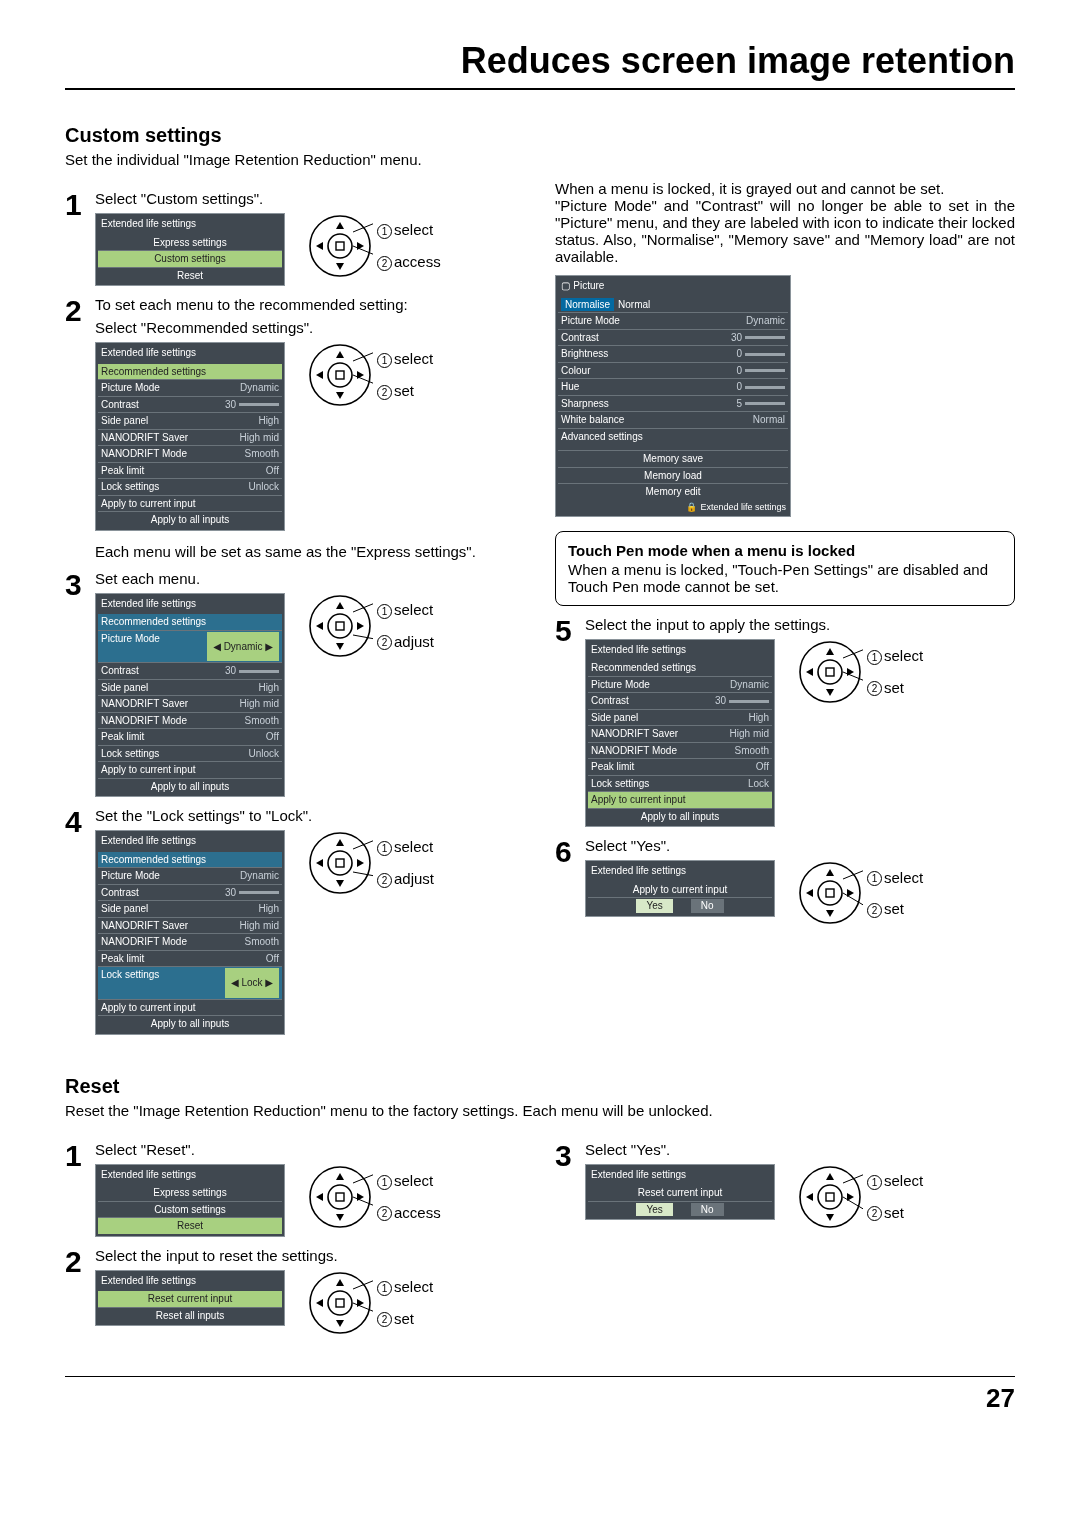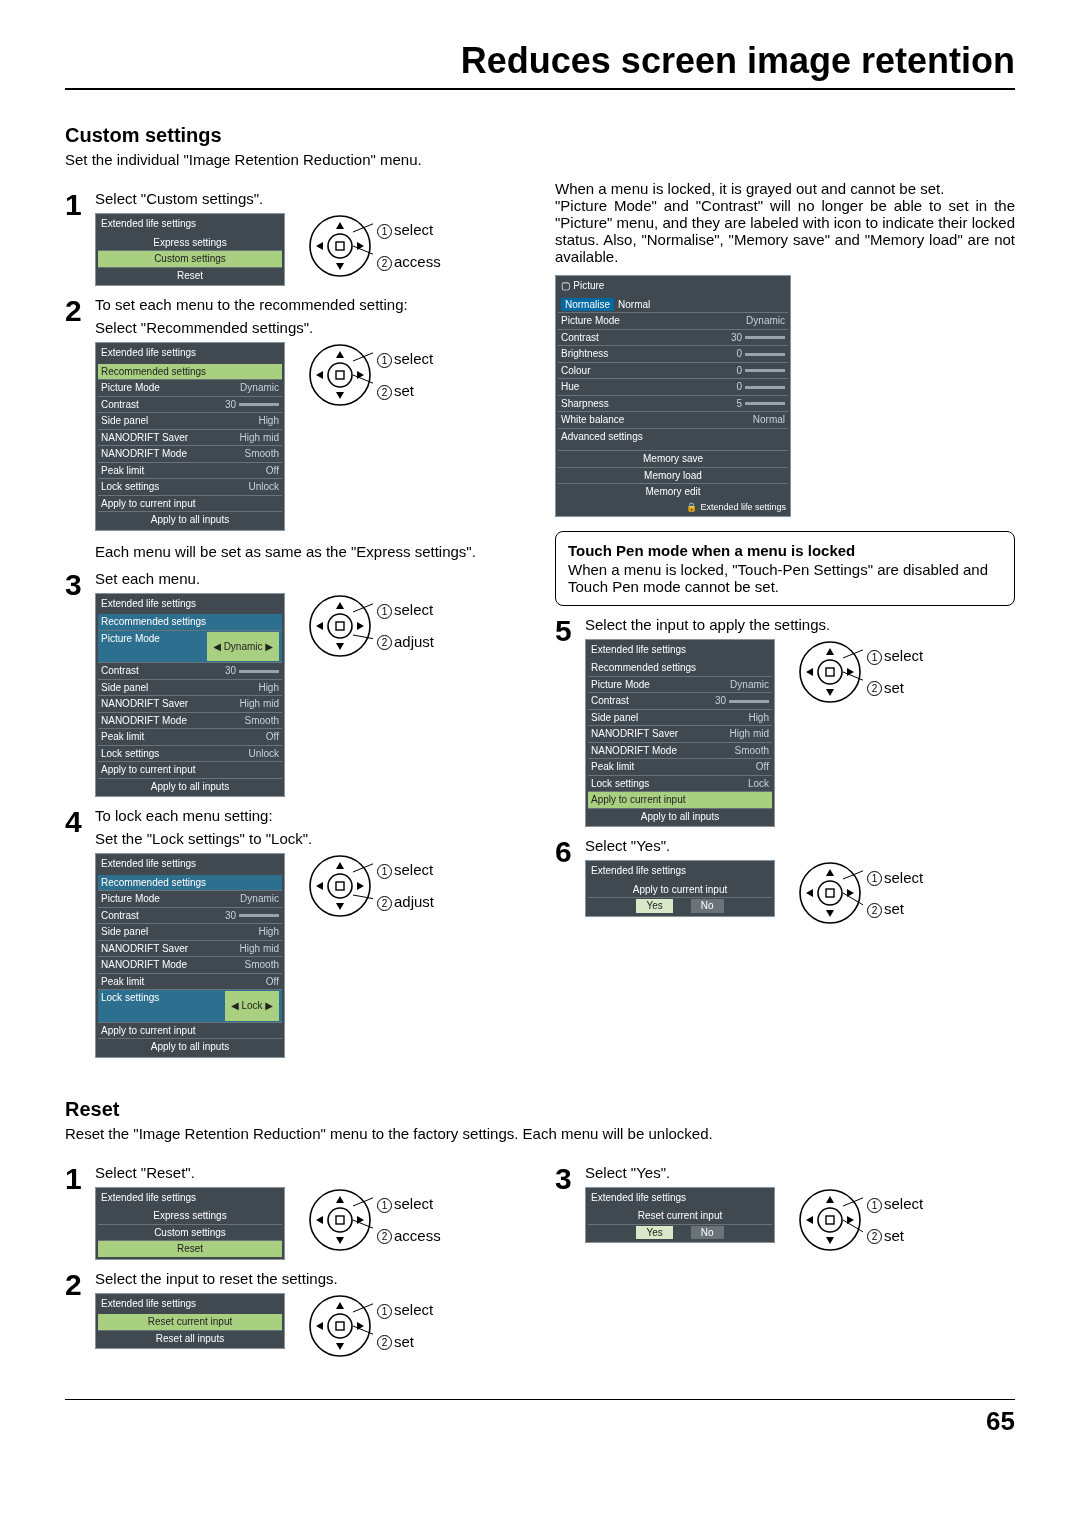--- a/index.html
+++ b/index.html
@@ -216,21 +216,20 @@
               </div>
             </div>
           </div>
         </div>
       </div>
     </div>
 
     <div class="step">
       <div class="step-num">4</div>
       <div class="step-body">
-        <p class="step-text">To lock each menu setting:</p>
         <p class="step-text">Set the "Lock settings" to "Lock".</p>
         <div class="row-pair">
           <div class="osd">
             <div class="osd-title">Extended life settings</div>
             <div class="osd-menu">
               <div class="osd-item no-bt hl">Recommended settings</div>
               <div class="osd-item">
                   <span>Picture Mode</span>
                   <span class="val">Dynamic</span>
                 </div>
@@ -560,13 +559,13 @@
               </div>
             </div>
           </div>
         </div>
       </div>
     </div>
   </div>
 </div>
 
 <hr class="hr-bottom">
-<div class="page-num">65</div>
+<div class="page-num">27</div>
 
 </body></html>

